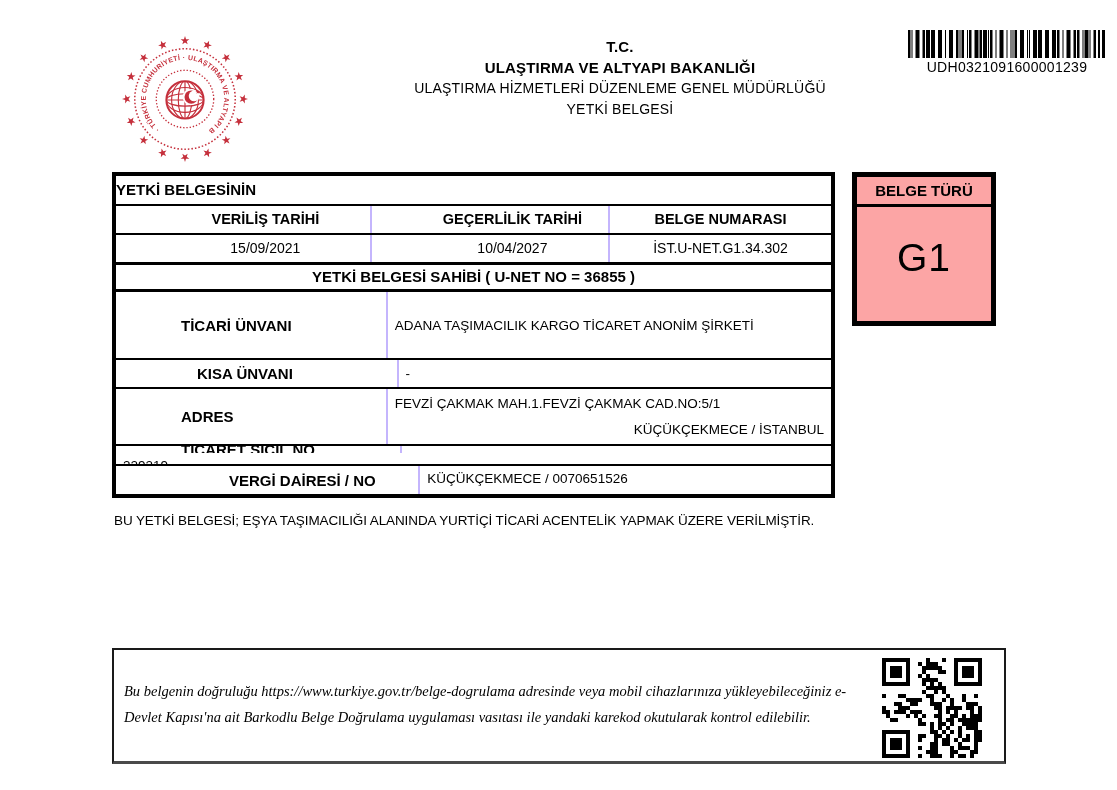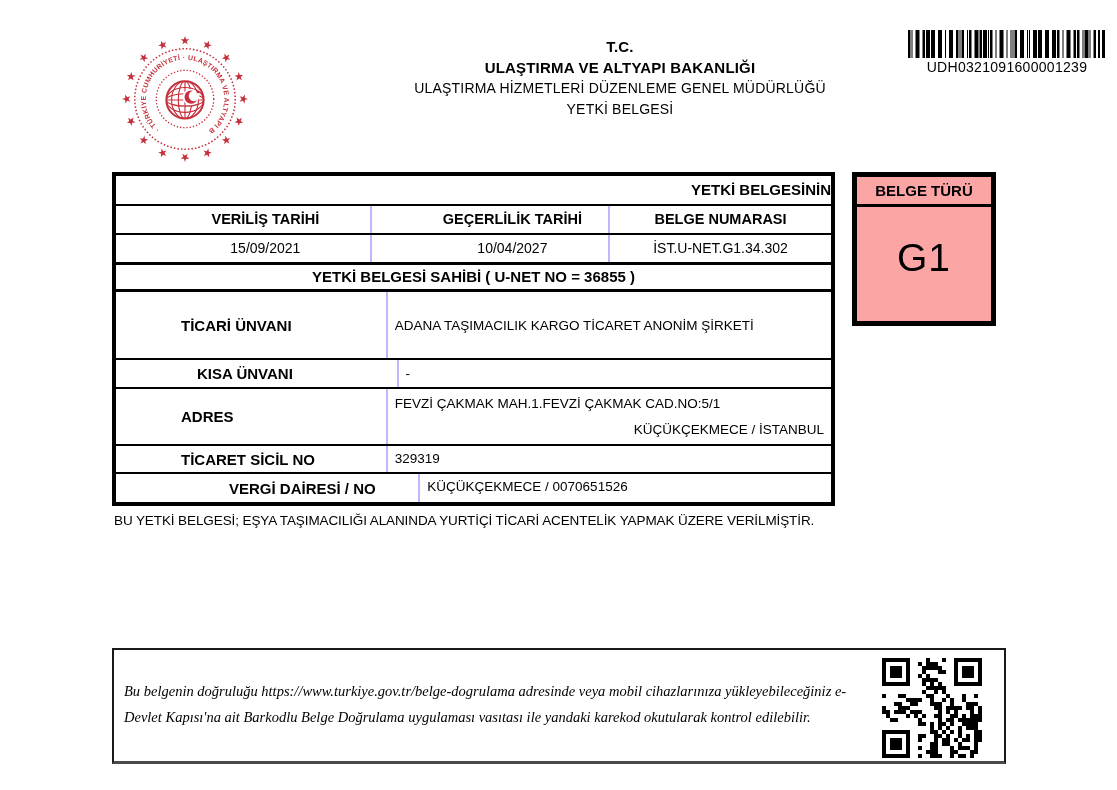--- a/index.html
+++ b/index.html
@@ -18,38 +18,38 @@
   .barcode-label { font-size:14px; letter-spacing:.3px; margin-top:1px; }
 
   
   .cert-table { position:absolute; left:112px; top:172px; width:723px; border:4px solid #000; background:#fff; }
   .row { display:flex; border-bottom:2px solid #000; }
   .row.thick { border-bottom:3px solid #000; }
   .row.last { border-bottom:none;padding-left:48px; }
   .cell { overflow:hidden; }
   .cell.rb { border-right:2px solid #c4b5fd;margin-left:45px; }
   .title-row { height:30px; }
-  .title-row .cell { width:100%; text-align:right; line-height:28px; font-weight:bold; font-size:15px; }
+  .title-row .cell { width:100%; text-align:left; line-height:28px; font-weight:bold; font-size:15px; }
   .head3 { height:29px; }
   .head3 .cell { text-align:center; line-height:27px; font-weight:bold; font-size:14.5px; }
   .val3 { height:30px; }
   .val3 .cell { text-align:center; line-height:27px; font-size:14px; }
   .c1 { width:241px; } .c2 { width:221px; } .c3 { width:253px; }
   .owner-row { height:27px; }
   .owner-row .cell { width:100%; text-align:center; line-height:24px; font-weight:bold; font-size:15px; }
   .lbl { width:241px; display:flex; align-items:center; padding-left:20px; font-weight:bold; font-size:15px; }
   .val { width:474px; font-size:13.5px; }
   .val.center { display:flex; align-items:center; padding-left:7px; }
   .r-ticari { height:68px; }
   .r-kisa  { height:29px;padding-left:16px; }
   .r-adres { height:57px; }
   .r-adres .val { padding-top:7px; }
   .adres-l1 { padding-left:7px; text-align:left; font-size:13.5px; }
   .adres-l2 { padding-right:7px; text-align:right; font-size:13.5px; margin-top:11px; }
-  .r-sicil { height:28px; }
+  .r-sicil { height:20px;flex-direction:column; }
   .r-sicil .val, .r-vergi .val { line-height:26px; padding-left:7px; }
   .r-vergi { height:28px; }
 
   
   .belge-box { position:absolute; left:852px; top:172px; width:144px; height:154px; border:5px solid #000; background:#fca5a5; }
   .belge-head { height:30px; border-bottom:3px solid #000; text-align:center; line-height:27px; font-weight:bold; font-size:15px; }
   .belge-val { height:101px; display:flex; align-items:center; justify-content:center; font-size:39px; letter-spacing:1px; }
 
   
   .statement { position:absolute; left:114px; top:513px; width:790px; font-size:13.5px; letter-spacing:-.1px; }

